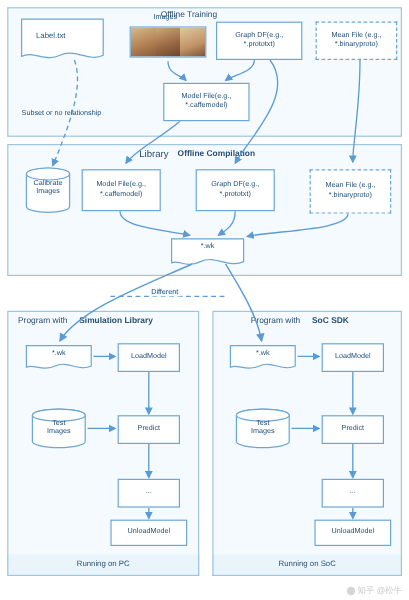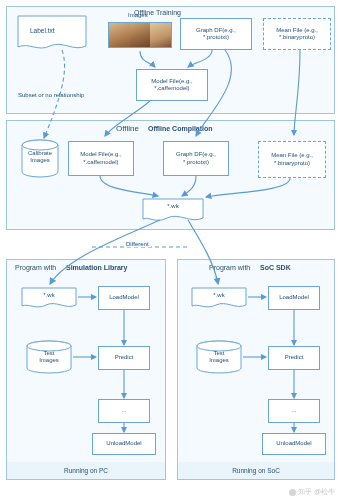--- a/index.html
+++ b/index.html
@@ -96,21 +96,21 @@
 </style>
 </head>
 <body>
 
 <div class="canvas">
 
   <div class="grp" style="left:6px;top:6px;width:329px;height:108px;"></div>
   <div class="grp-title" style="left:134px;top:9px;">Offline Training</div>
 
   <div class="grp" style="left:6px;top:120px;width:329px;height:110px;"></div>
-  <div class="grp-title" style="left:116px;top:124px;font-size:8px;">Offline</div>
+  <div class="grp-title" style="left:116px;top:124px;font-size:8px;">Library</div>
   <div class="grp-title bold" style="left:148px;top:125px;">Offline Compilation</div>
 
   <div class="grp" style="left:6px;top:259px;width:160px;height:221px;"></div>
   <div class="grp-title" style="left:15px;top:264px;">Program with </div>
   <div class="grp-title bold" style="left:66px;top:264px;">Simulation Library</div>
   <div class="footer-band" style="left:6px;top:462px;width:160px;height:18px;">Running on PC</div>
 
   <div class="grp" style="left:177px;top:259px;width:158px;height:221px;"></div>
   <div class="grp-title" style="left:209px;top:264px;">Program with </div>
   <div class="grp-title bold" style="left:260px;top:264px;">SoC SDK</div>

